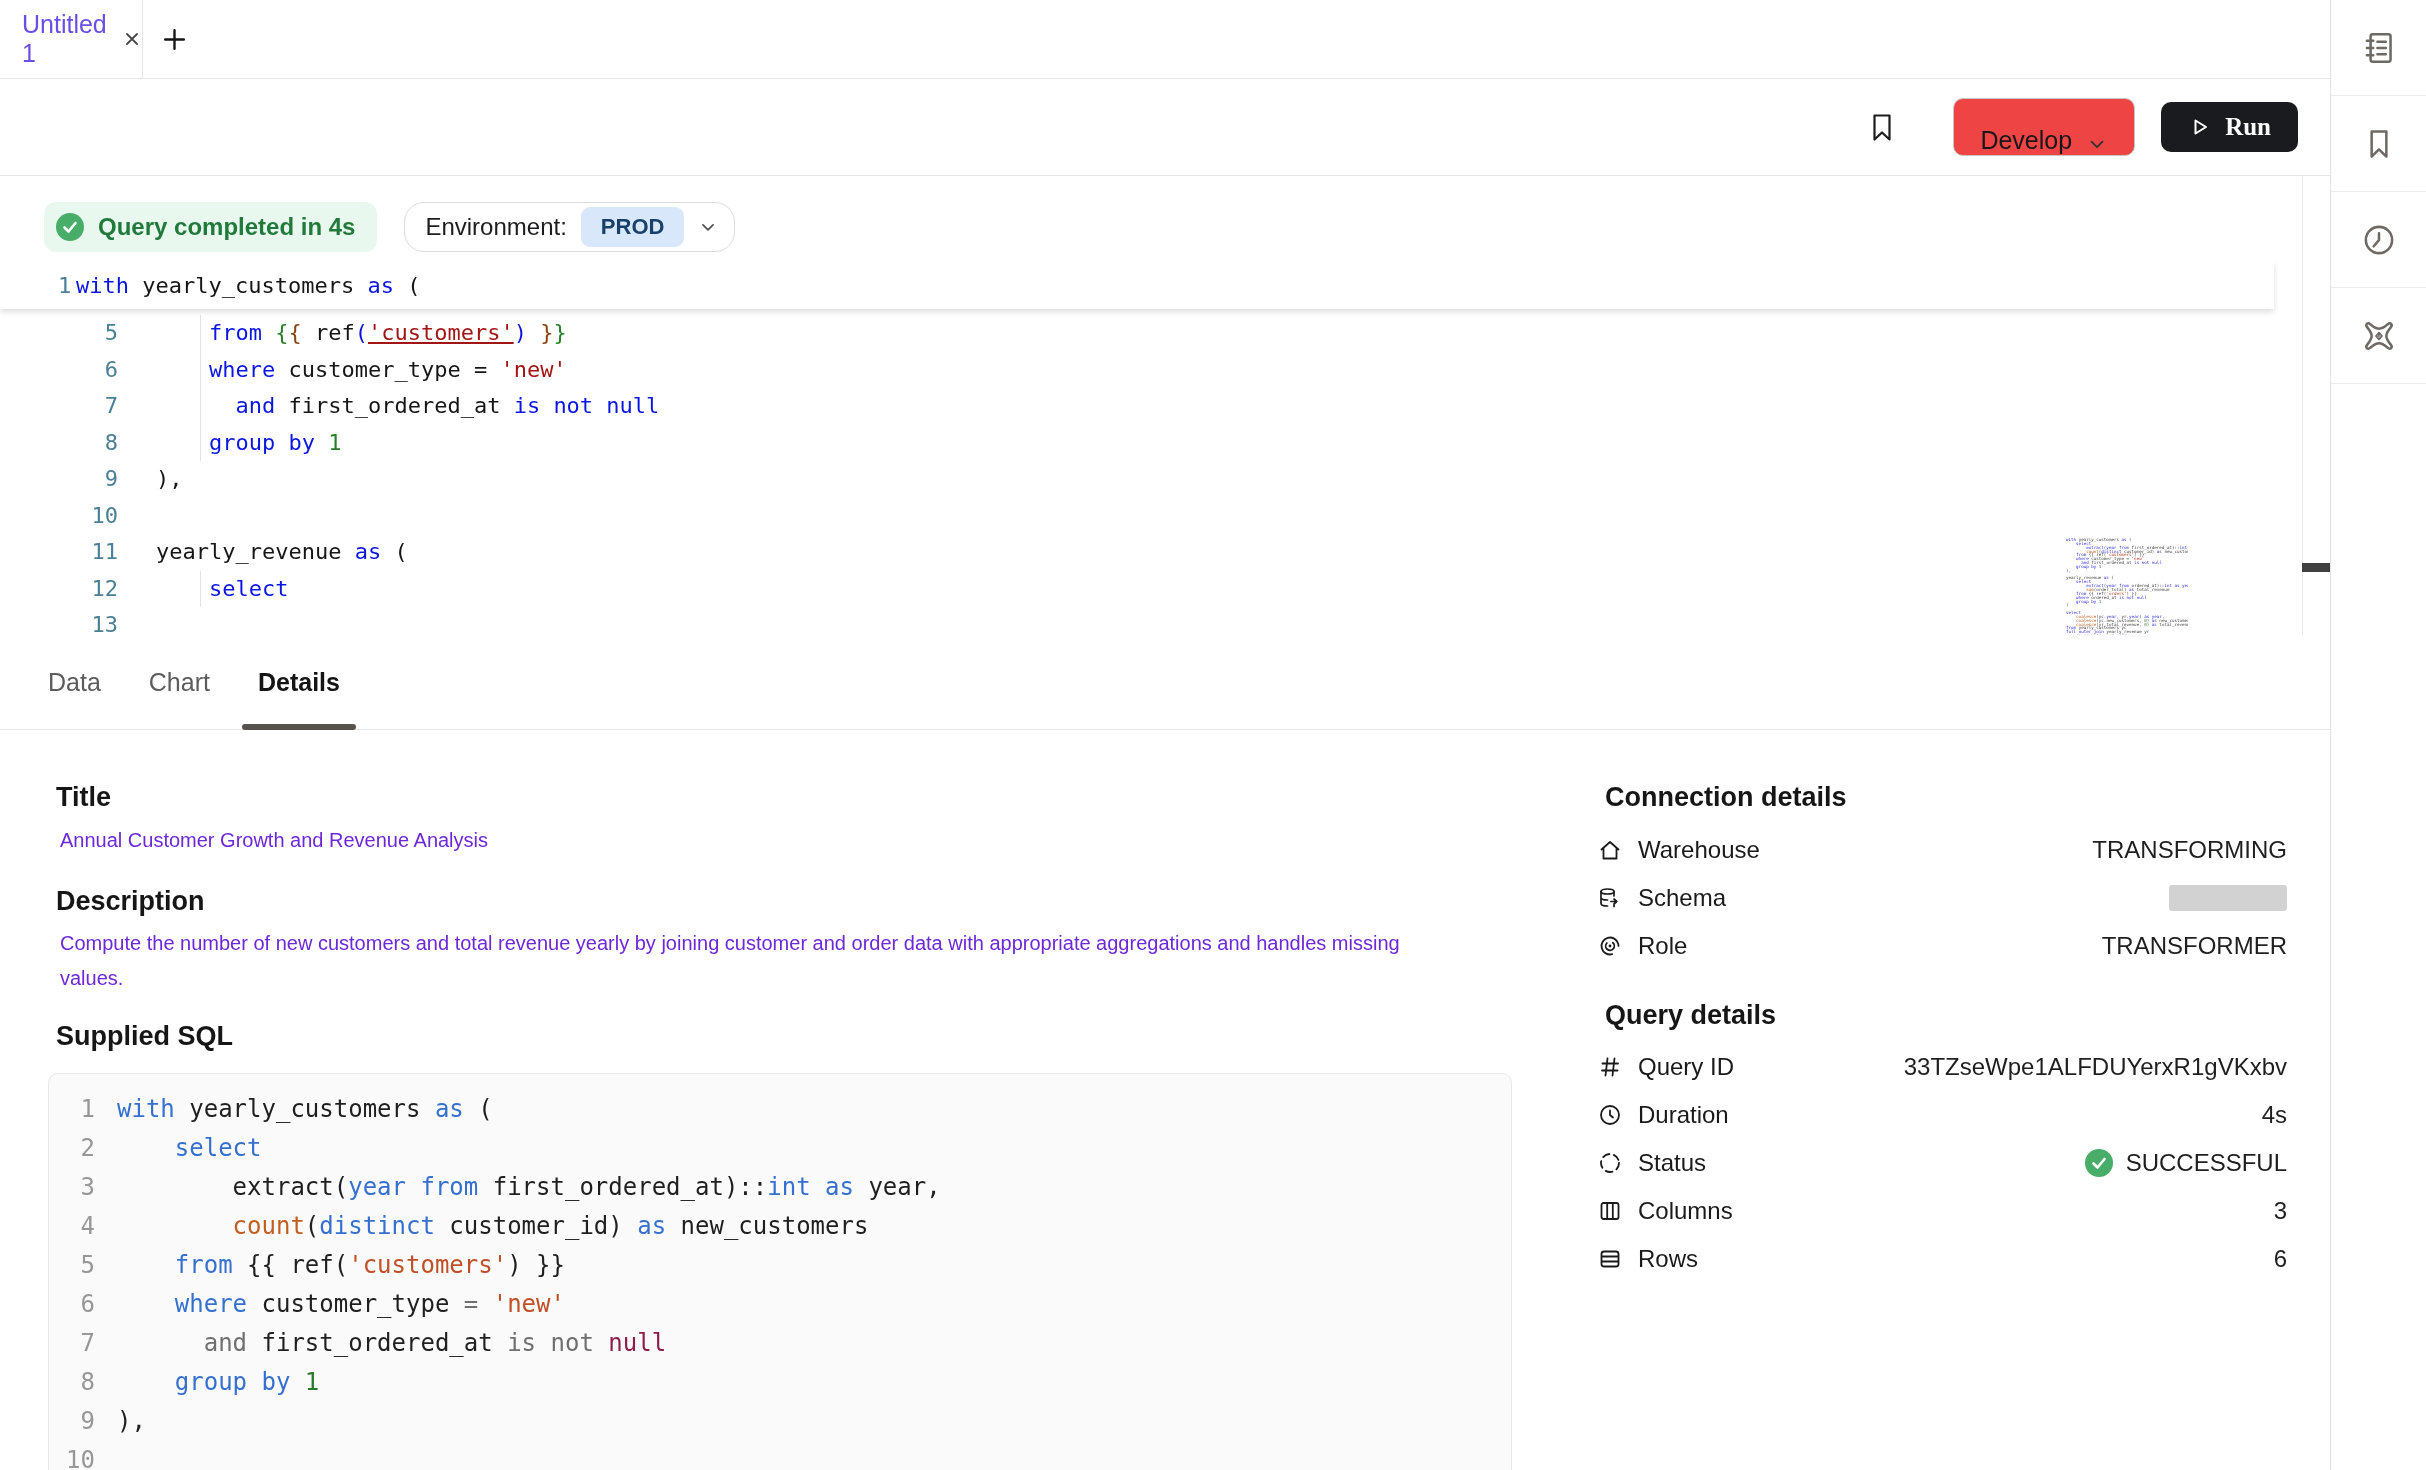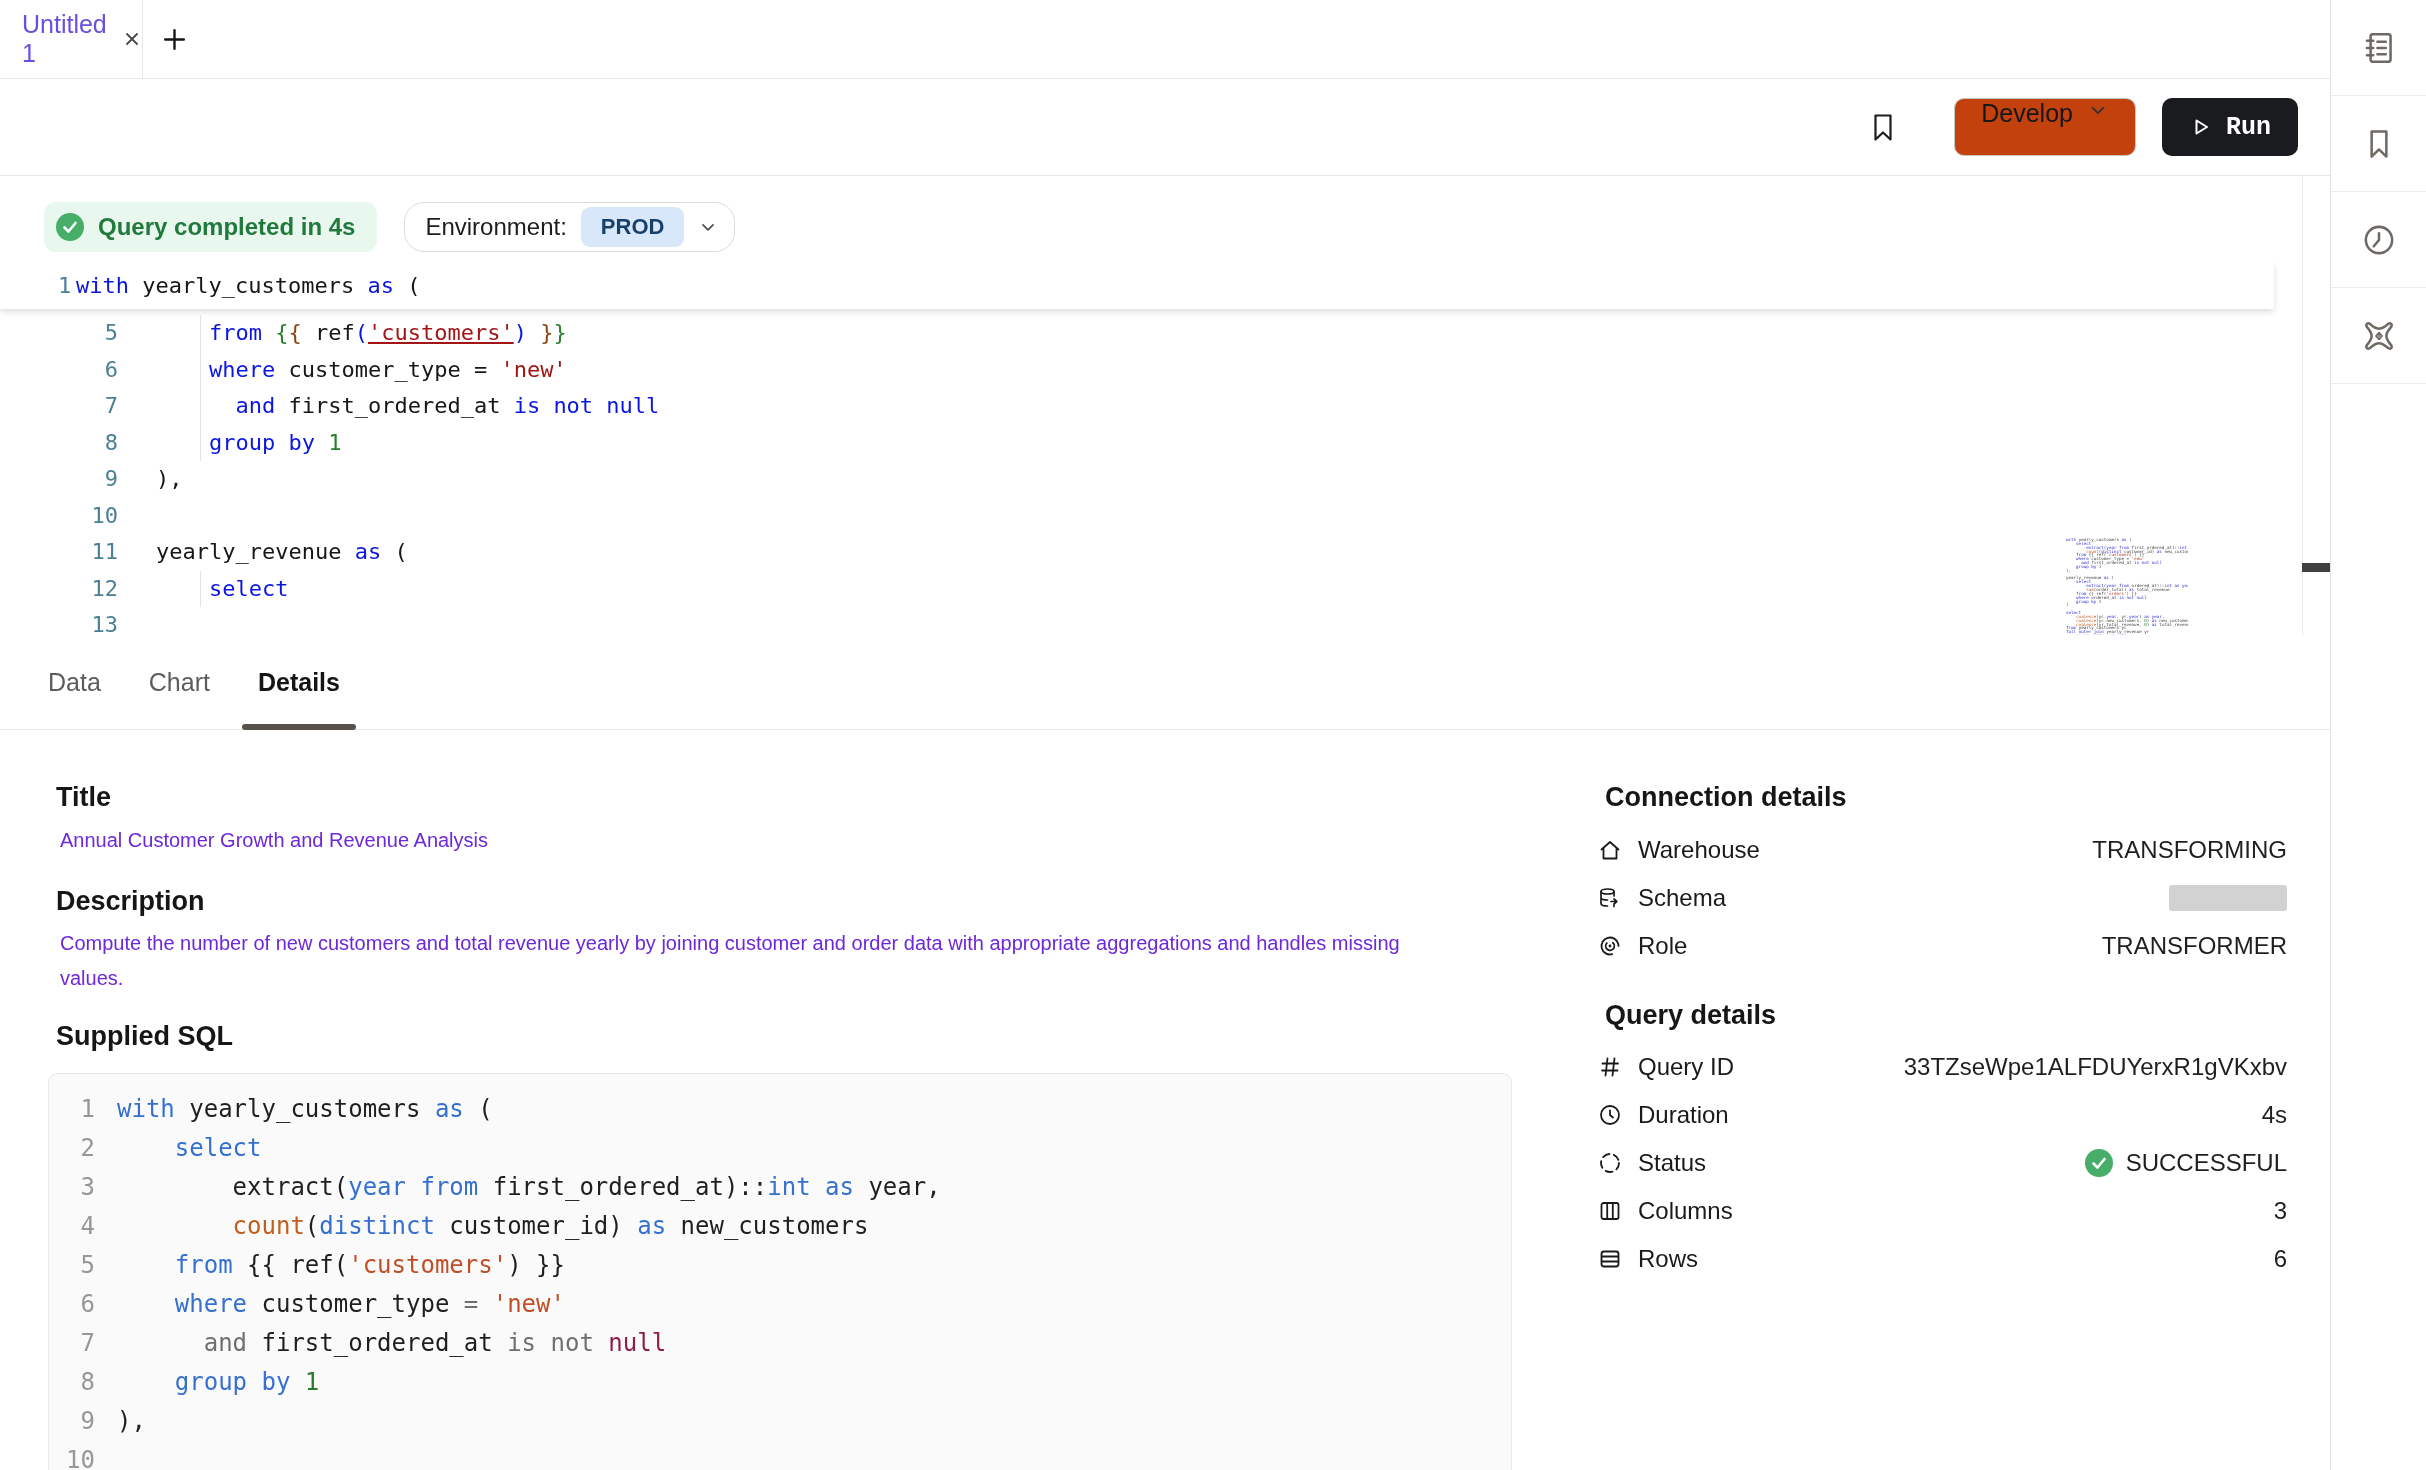--- a/index.html
+++ b/index.html
@@ -19,24 +19,24 @@
   .tabbar{position:absolute;top:0;left:0;right:0;height:79px;border-bottom:1px solid var(--border);display:flex;background:#fff}
   .tab{width:143px;display:flex;align-items:center;padding-left:22px;gap:12px;border-right:1px solid var(--border)}
   .tab-label{color:var(--violet);font-size:25px}
   .icon-btn{background:none;border:none;padding:0;cursor:pointer;display:flex;align-items:center;justify-content:center}
   .newtab{width:62px;display:flex;align-items:center;justify-content:center}
 
   
   .header{position:absolute;top:79px;left:0;right:0;height:97px;border-bottom:1px solid var(--border);
           display:flex;align-items:center;justify-content:flex-end;gap:26px;padding-right:32px;background:#fff}
   .bm-btn{margin-right:28px;color:#1c1c1c}
-  .btn-develop{height:58px;padding:0 26px;border:1.5px solid #c7c7c7;border-radius:10px;background:#c2410c;
-               font-size:25px;color:#16171a;display:flex;align-items:flex-start;gap:14px;font-family:inherit;cursor:pointer}
-  .btn-run{height:58px;padding:0 27px;border:none;border-radius:10px;background:var(--run-bg);color:#fff;
-           font-size:25px;font-weight:600;display:flex;align-items:center;gap:13px;font-family:Liberation Mono, monospace;cursor:pointer}
+  .btn-develop{height:58px;padding:0 26px;border:1.5px solid #c7c7c7;border-radius:10px;background:#ef4444;
+               font-size:25px;color:#16171a;display:flex;align-items:flex-end;gap:14px;font-family:inherit;cursor:pointer}
+  .btn-run{height:50px;padding:0 27px;border:none;border-radius:10px;background:var(--run-bg);color:#fff;
+           font-size:25px;font-weight:600;display:flex;align-items:center;gap:13px;font-family:Liberation Serif, serif;cursor:pointer}
 
   
   .toolbar{position:absolute;top:176px;left:0;right:0;height:86px;display:flex;align-items:flex-start;
            padding:26px 0 0 44px;gap:27px}
   .status-pill{height:50px;background:var(--green-bg);border-radius:12px;display:flex;align-items:center;
                gap:13px;padding:0 22px 0 11px;color:var(--green-text);font-size:24px;font-weight:600}
   .env{height:50px;border:1.5px solid #dcdcdc;border-radius:20px;display:flex;align-items:center;gap:14px;
        padding:0 16px 0 20px;font-size:24px;color:#1d1d1f;background:#fff;cursor:pointer}
   .env-pill{background:var(--blue-pill);color:var(--blue-pill-text);font-weight:600;font-size:22px;
             padding:7px 20px;border-radius:9px}

